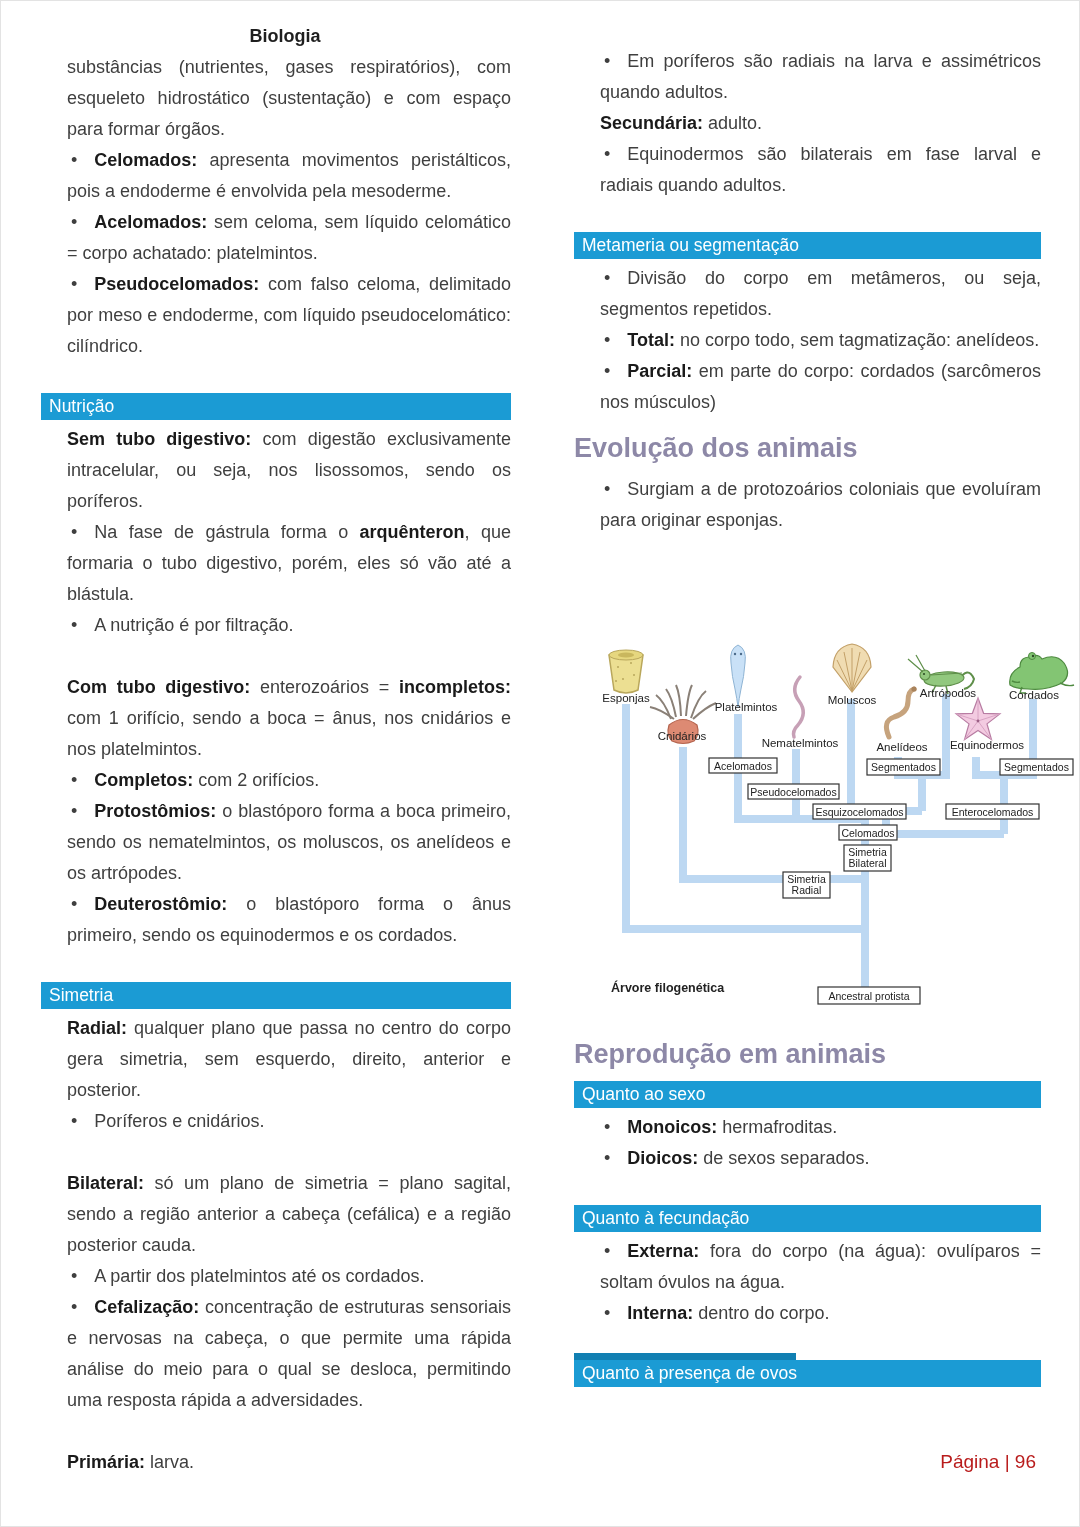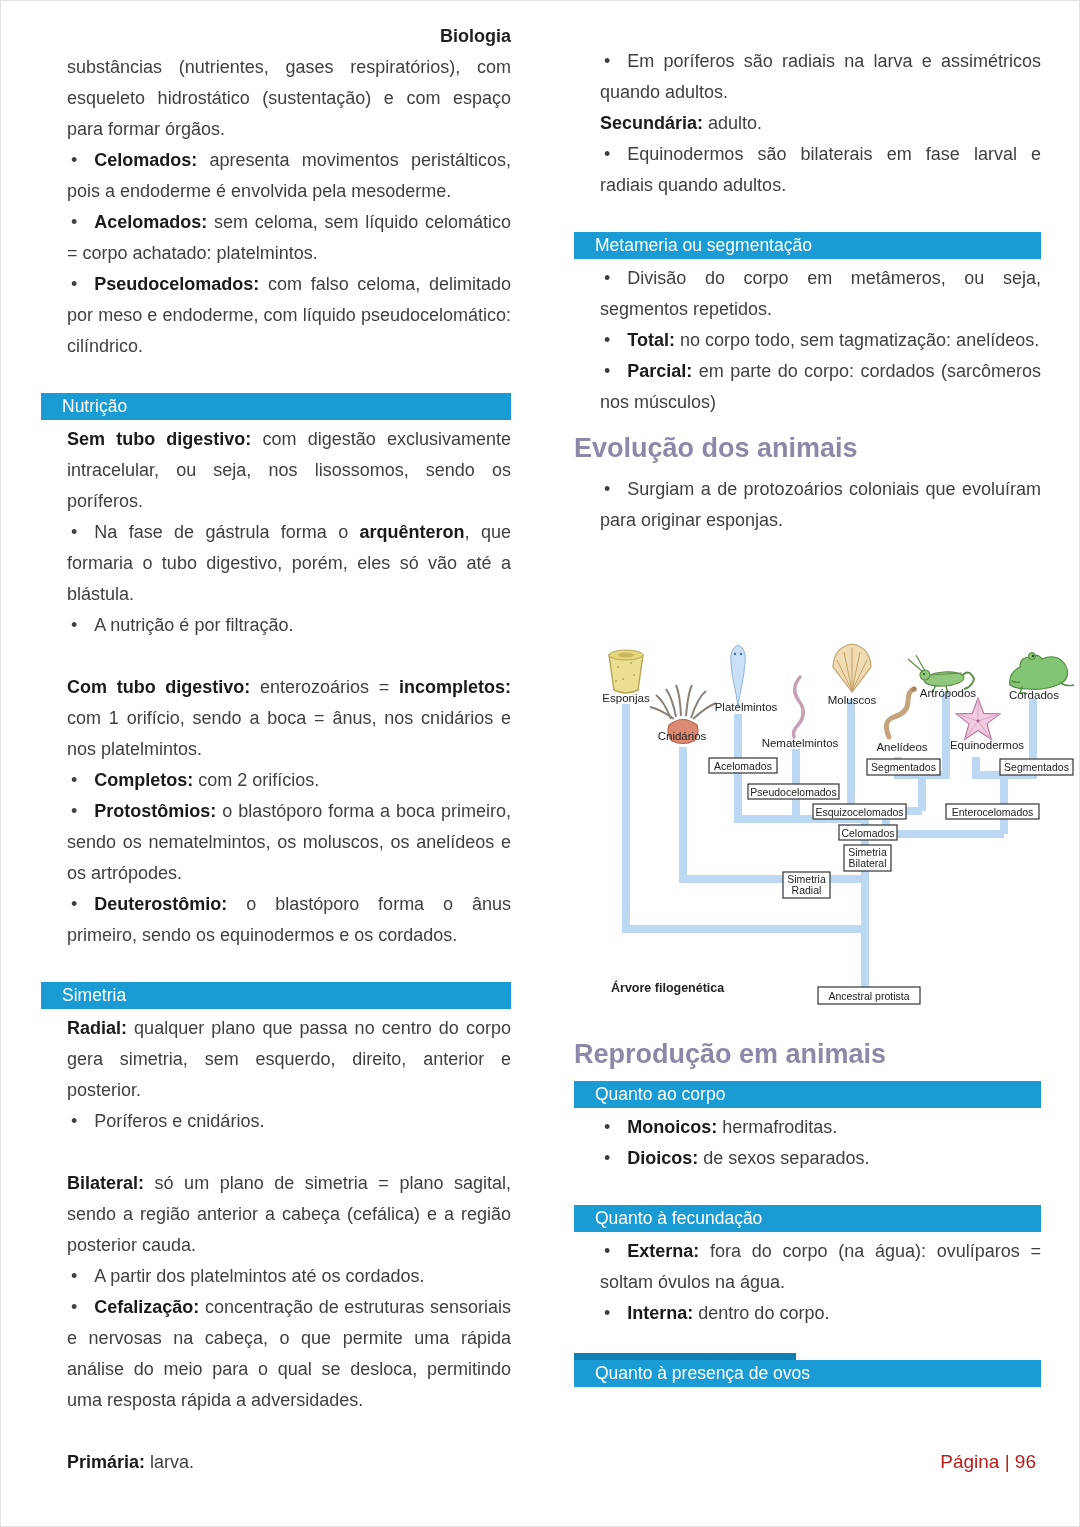--- a/index.html
+++ b/index.html
@@ -5,25 +5,25 @@
   html,body{margin:0;padding:0;background:#fff;}
   .page{position:relative;width:1080px;height:1527px;background:#ffffff;overflow:hidden;
         font-family:"Liberation Sans",sans-serif;color:#3f3f3f;box-sizing:border-box;
         border:1px solid #e3e3e3;}
   .col{position:absolute;font-size:18px;line-height:31px;text-align:justify;}
   .col-left{left:40px;top:20px;width:470px;}
   .col-rightA{left:573px;top:45px;width:467px;}
   .col-rightB{left:573px;top:1035px;width:467px;}
   p{margin:0 0 0 26px;}
   strong{color:#1a1a1a;}
-  .doc-title{font-weight:bold;color:#1f1f1f;margin-left:18px;text-align:right;}
+  .doc-title{font-weight:bold;color:#1f1f1f;margin-left:18px;text-align:center;}
   .bullet{text-indent:4px;}
   .bullet::before{content:"•";margin-right:17px;}
   .gap{height:31px;}
-  .bar{background:#1b9bd4;color:#ffffff;height:27px;line-height:27px;padding-left:21px;
+  .bar{background:#1b9bd4;color:#ffffff;height:27px;line-height:27px;padding-left:8px;
        font-size:17.5px;margin:0 0 4px 0;text-align:left;}
   .bar-ovos{position:relative;}
   .bar-ovos::before{content:"";position:absolute;left:0;top:-7px;width:222px;height:7px;background:#117fb2;}
   .h2{font-size:27px;color:#8d88a7;line-height:36px;margin:12px 0 8px 0;text-align:left;font-weight:bold;}
   .col-rightB .h2{margin-top:0;margin-bottom:9px;}
   .pagenum{position:absolute;right:43px;top:1450px;font-size:19px;color:#b91c1c;}
   .tree{position:absolute;left:575px;top:628px;}
   .tree text{font-family:"Liberation Sans",sans-serif;fill:#222222;}
   .taxon-label{font-size:11.5px;}
   .box-label{font-size:10.5px;}
@@ -209,21 +209,21 @@
       <text class="box-label" x="291.5" y="238">Bilateral</text>
       <text class="box-label" x="230.5" y="253.5">Simetria</text>
       <text class="box-label" x="230.5" y="265">Radial</text>
       <text class="box-label" x="293" y="370.5">Ancestral protista</text>
     </g>
     <text class="tree-caption" x="35" y="363">Árvore filogenética</text>
   </svg>
 
   <div class="col col-rightB">
     <div class="h2">Reprodução em animais</div>
-    <div class="bar">Quanto ao corpo</div>
+    <div class="bar">Quanto ao sexo</div>
     <p class="bullet"><strong>Monoicos:</strong> hermafroditas.</p>
     <p class="bullet"><strong>Dioicos:</strong> de sexos separados.</p>
     <div class="gap"></div>
     <div class="bar">Quanto à fecundação</div>
     <p class="bullet"><strong>Externa:</strong> fora do corpo (na água): ovulíparos = soltam óvulos na água.</p>
     <p class="bullet"><strong>Interna:</strong> dentro do corpo.</p>
     <div class="gap"></div>
     <div class="bar bar-ovos">Quanto à presença de ovos</div>
   </div>
 

